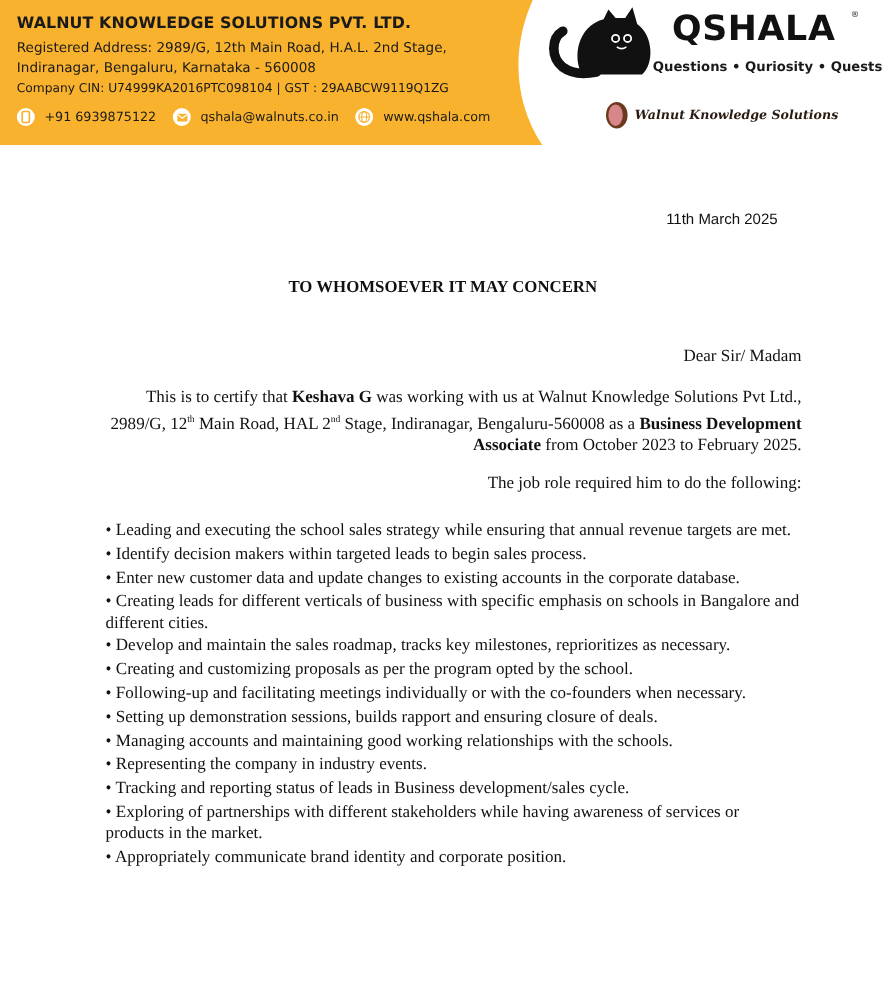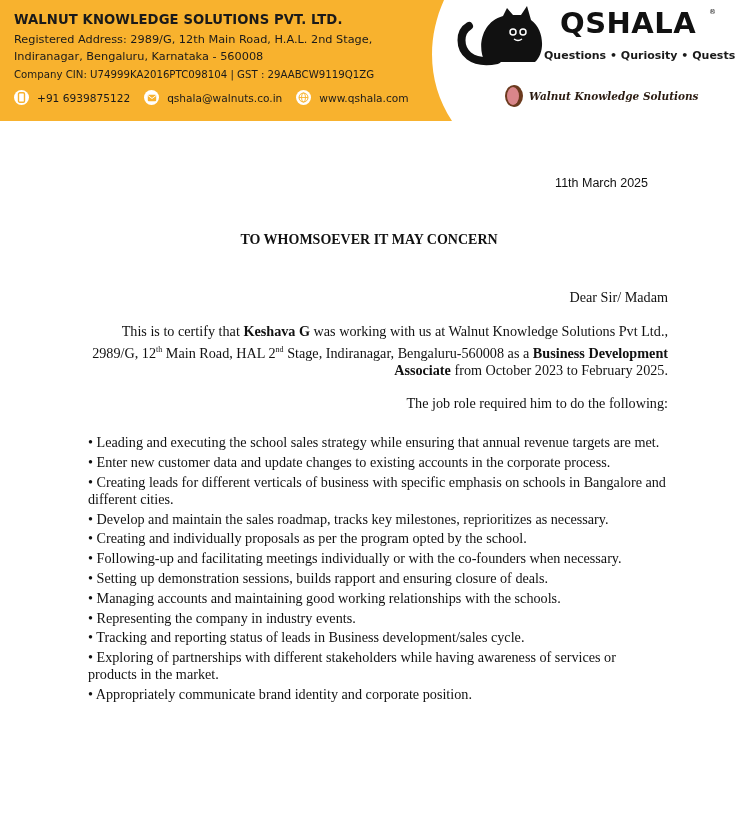--- a/index.html
+++ b/index.html
@@ -94,24 +94,25 @@
 <div class="p" style="top:289px">Dear Sir/ Madam</div>
 
 <div class="p" style="top:323px">
   <span>This is to certify that </span><b>Keshava G</b><span> was working with us at Walnut Knowledge Solutions Pvt Ltd., 2989/G, 12</span><sup style="font-size:8px">th</sup><span> Main Road, HAL 2</span><sup style="font-size:8px">nd</sup><span> Stage, Indiranagar, Bengaluru-560008 as a </span><b>Business Development Associate</b><span> from October 2023 to February 2025.</span>
 </div>
 
 <div class="p" style="top:395px">The job role required him to do the following:</div>
 
 <ul class="bullets">
   <li>• Leading and executing the school sales strategy while ensuring that annual revenue targets are met.</li>
-  <li>• Enter new customer data and update changes to existing accounts in the corporate process.</li>
+  <li>• Identify decision makers within targeted leads to begin sales process.</li>
+  <li>• Enter new customer data and update changes to existing accounts in the corporate database.</li>
   <li>• Creating leads for different verticals of business with specific emphasis on schools in Bangalore and different cities.</li>
   <li> • Develop and maintain the sales roadmap, tracks key milestones, reprioritizes as necessary.</li>
-  <li>• Creating and individually proposals as per the program opted by the school.</li>
+  <li>• Creating and customizing proposals as per the program opted by the school.</li>
   <li>• Following-up and facilitating meetings individually or with the co-founders when necessary.</li>
   <li>• Setting up demonstration sessions, builds rapport and ensuring closure of deals.</li>
   <li>• Managing accounts and maintaining good working relationships with the schools.</li>
   <li>• Representing the company in industry events.</li>
   <li>• Tracking and reporting status of leads in Business development/sales cycle.</li>
   <li>• Exploring of partnerships with different stakeholders while having awareness of services or products in the market.</li>
   <li>• Appropriately communicate brand identity and corporate position.</li>
 </ul>
 
 </body></html>

